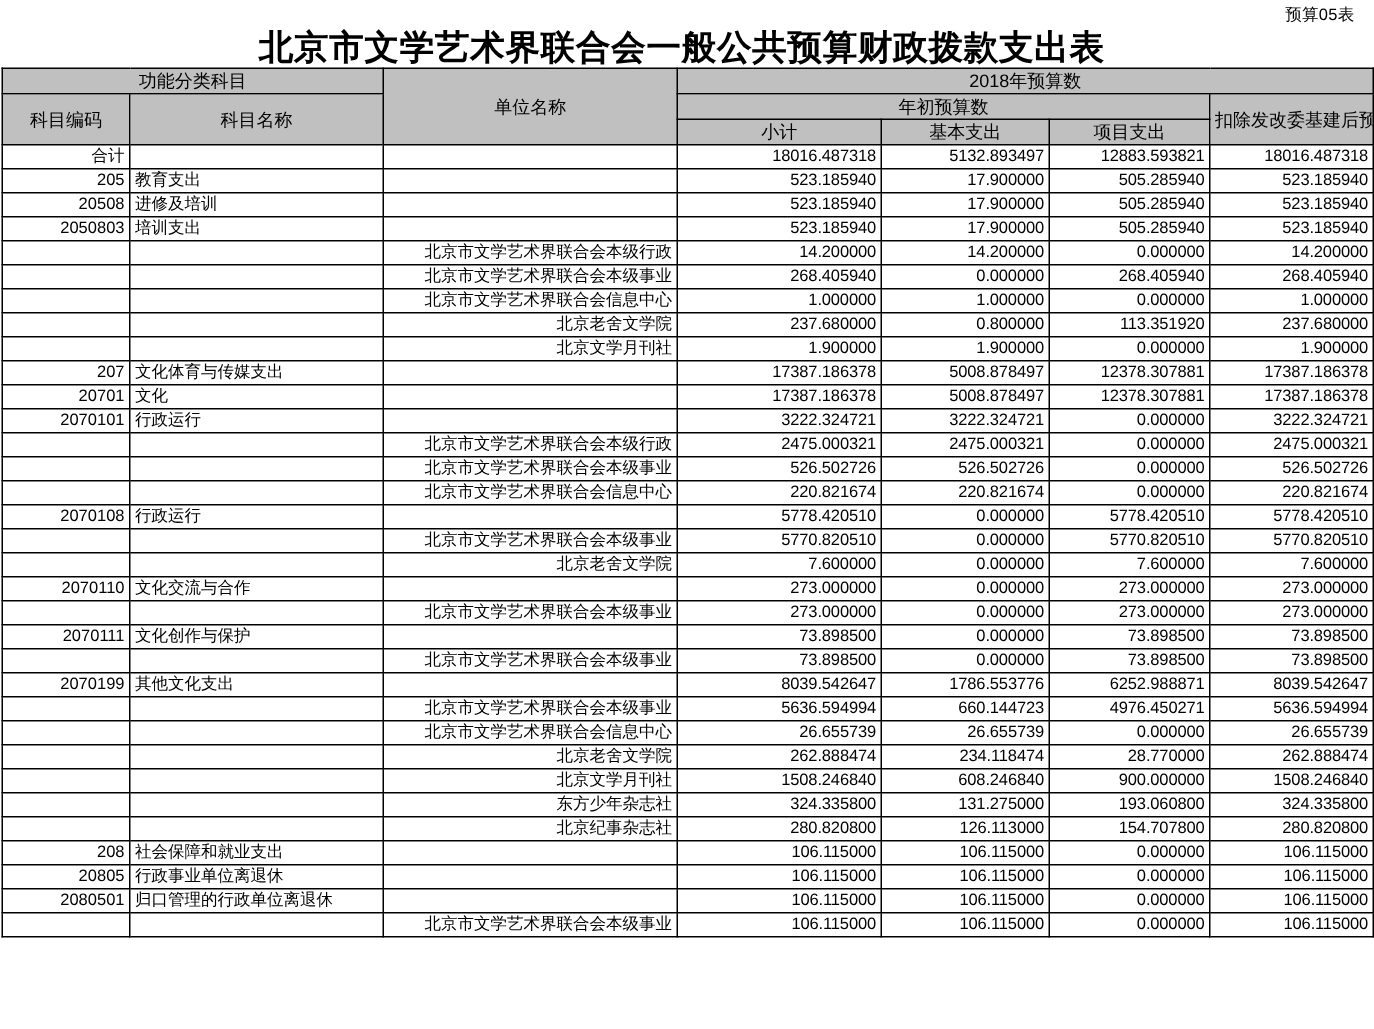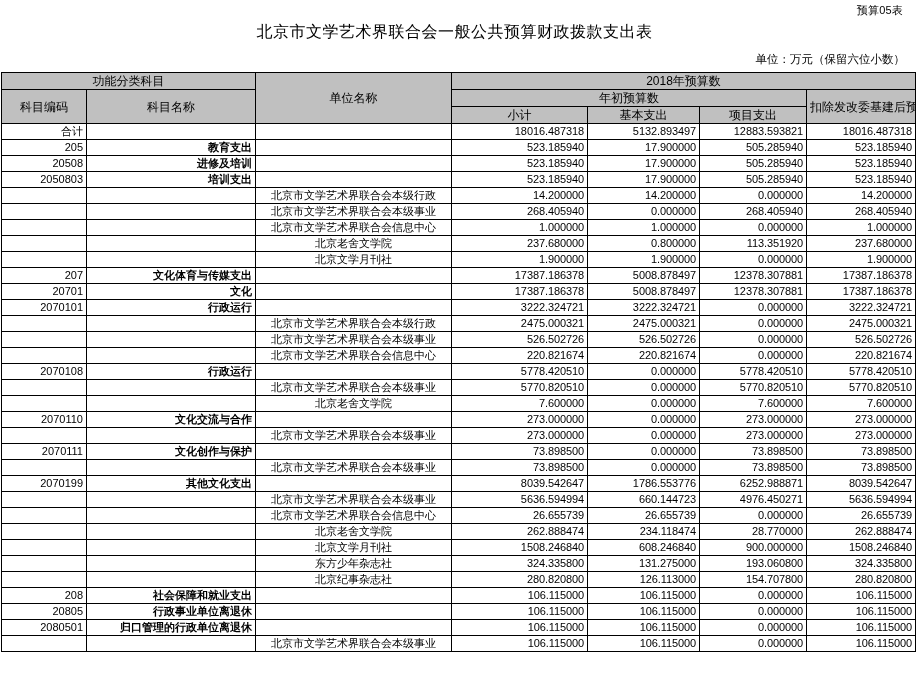--- a/index.html
+++ b/index.html
@@ -22,22 +22,22 @@
   }
   .form-code {
     text-align: right;
     font-size: 11px;
     line-height: 14px;
     padding: 3px 6px 0 0;
     letter-spacing: 0.2px;
   }
   .doc-title {
     text-align: center;
-    font-size: 16px;
-    font-weight: normal;
+    font-size: 23px;
+    font-weight: bold;
     line-height: 26px;
     padding-top: 2px;
     letter-spacing: 0.5px;
     font-family: "Liberation Serif", "DejaVu Serif", serif;
   }
   .unit-note {
     text-align: right;
     font-size: 11.5px;
     line-height: 15px;
     padding: 7px 4px 5px 0;
@@ -71,25 +71,24 @@
     line-height: 15px;
   }
   thead .hdr-wrap {
     white-space: normal;
     line-height: 15px;
   }
   td.c-code {
     text-align: right;
   }
   td.c-name {
+    text-align: left;
+  }
+  td.c-unit {
     text-align: right;
-    font-weight: bold;
-  }
-  td.c-unit {
-    text-align: center;
   }
   td.c-num {
     text-align: right;
     font-family: "Liberation Sans", "DejaVu Sans", sans-serif;
     letter-spacing: -0.1px;
   }
   col.w-code { width: 85px; }
   col.w-name { width: 169px; }
   col.w-unit { width: 196px; }
   col.w-sub  { width: 136px; }
@@ -99,21 +98,20 @@
 </style>
 </head>
 <body>
 
 <div class="page">
 
   <div class="form-code">预算05表</div>
 
   <div class="doc-title">北京市文学艺术界联合会一般公共预算财政拨款支出表</div>
 
-  <div class="unit-note">单位：万元（保留六位小数）</div>
 
   <table class="budget">
     <colgroup>
       <col class="w-code">
       <col class="w-name">
       <col class="w-unit">
       <col class="w-sub">
       <col class="w-basic">
       <col class="w-proj">
       <col class="w-ded">

